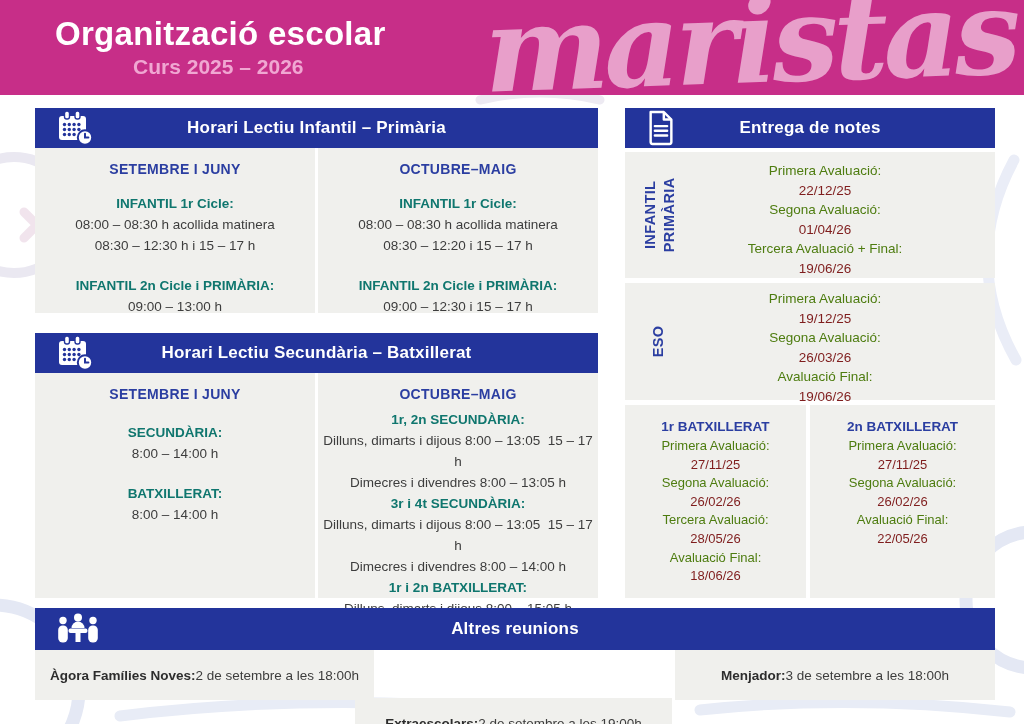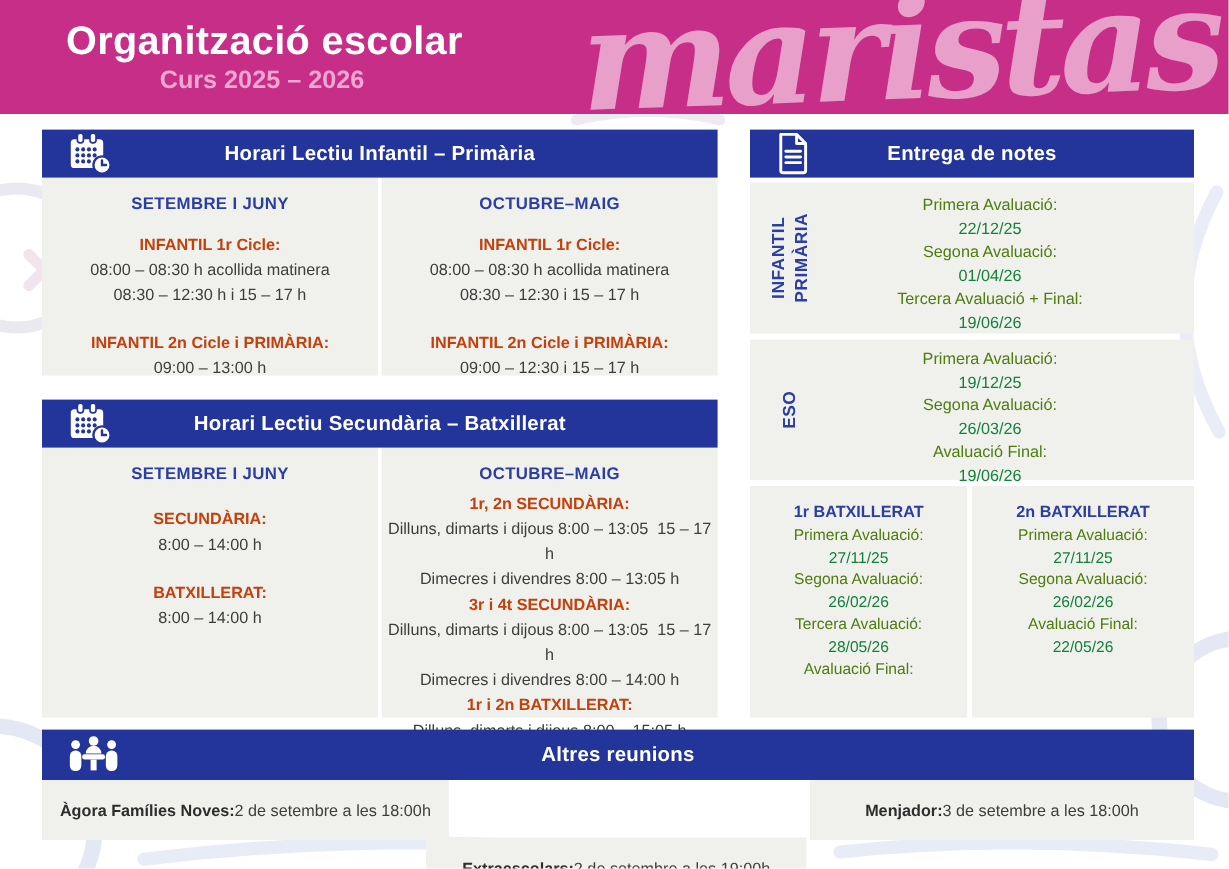--- a/index.html
+++ b/index.html
@@ -16,29 +16,29 @@
   
   .band{position:absolute;background:#23349B;color:#fff;display:flex;align-items:center;justify-content:center;z-index:2;}
   .band-title{font-weight:bold;font-size:17px;letter-spacing:.2px;}
   .band-icon{position:absolute;left:20px;top:50%;transform:translateY(-50%);line-height:0;}
   .gray{position:absolute;background:#F0F0ED;z-index:1;text-align:center;}
   .col-header{color:#2B3EA1;font-weight:bold;font-size:14px;letter-spacing:.3px;padding-top:13px;}
   .grp{margin-top:19px;}
   .grp.first{margin-top:16px;}
   .tight .grp{margin-top:0;}
   .tight .grp.first{margin-top:7px;}
-  .grp-title{font-weight:bold;font-size:13.5px;color:#c2410c;line-height:21px;text-align:center;}
+  .grp-title{font-weight:bold;font-size:13.5px;color:#0f766e;line-height:21px;text-align:center;}
   .line{font-size:13.5px;color:#3d3d3d;line-height:21px;}
   
   .note-body{position:absolute;left:70px;right:40px;top:0;bottom:0;}
   .vlabel-box{position:absolute;left:0;top:0;bottom:0;width:68px;display:flex;align-items:center;justify-content:center;}
   .vlabel{transform:rotate(-90deg);color:#2B3EA1;font-weight:bold;font-size:14.5px;
           letter-spacing:.4px;line-height:1.3;text-align:center;white-space:pre-line;}
   .entry-label{font-size:13.5px;color:#4d7c0f;line-height:19.5px;}
-  .entry-date{font-size:13.5px;color:#15803d;line-height:19.5px;}
+  .entry-date{font-size:13.5px;color:#7f1d1d;line-height:19.5px;}
   .batx .entry-label,.batx .entry-date{font-size:13px;line-height:18.6px;}
   .batx-title{color:#2B3EA1;font-weight:bold;font-size:13.5px;padding-top:14px;padding-bottom:3px;}
   .pad-top{padding-top:9px;}
   
   .meet-cell{display:flex;align-items:center;justify-content:center;font-size:13.5px;}
   .meet-label{font-weight:bold;color:#2d2d2d;}
   .meet-text{color:#3d3d3d;}
 </style>
 </head>
 <body>
@@ -103,21 +103,21 @@
       <div class="grp-title">INFANTIL 2n Cicle i PRIMÀRIA:</div>
       <div class="line">09:00 – 13:00 h</div>
     </div>
   </div>
 
   <div class="gray" style="left:318px;top:148px;width:280px;height:165px;">
     <div class="col-header">OCTUBRE–MAIG</div>
     <div class="grp first">
       <div class="grp-title">INFANTIL 1r Cicle:</div>
       <div class="line">08:00 – 08:30 h acollida matinera</div>
-      <div class="line">08:30 – 12:30 i 15 – 17 h</div>
+      <div class="line">08:30 – 12:20 i 15 – 17 h</div>
     </div>
     <div class="grp">
       <div class="grp-title">INFANTIL 2n Cicle i PRIMÀRIA:</div>
       <div class="line">09:00 – 12:30 i 15 – 17 h</div>
     </div>
   </div>
 
   <div class="band" style="left:35px;top:333px;width:563px;height:40px;">
     <span class="band-icon">
       <svg width="40" height="38" viewBox="0 0 40 38">
@@ -217,20 +217,21 @@
 
   <div class="gray batx" style="left:625px;top:405px;width:181px;height:193px;">
     <div class="batx-title">1r BATXILLERAT</div>
     <div class="entry-label">Primera Avaluació:</div>
     <div class="entry-date">27/11/25</div>
     <div class="entry-label">Segona Avaluació:</div>
     <div class="entry-date">26/02/26</div>
     <div class="entry-label">Tercera Avaluació:</div>
     <div class="entry-date">28/05/26</div>
     <div class="entry-label">Avaluació Final:</div>
+    <div class="entry-date">18/06/26</div>
   </div>
 
   <div class="gray batx" style="left:810px;top:405px;width:185px;height:193px;">
     <div class="batx-title">2n BATXILLERAT</div>
     <div class="entry-label">Primera Avaluació:</div>
     <div class="entry-date">27/11/25</div>
     <div class="entry-label">Segona Avaluació:</div>
     <div class="entry-date">26/02/26</div>
     <div class="entry-label">Avaluació Final:</div>
     <div class="entry-date">22/05/26</div>

